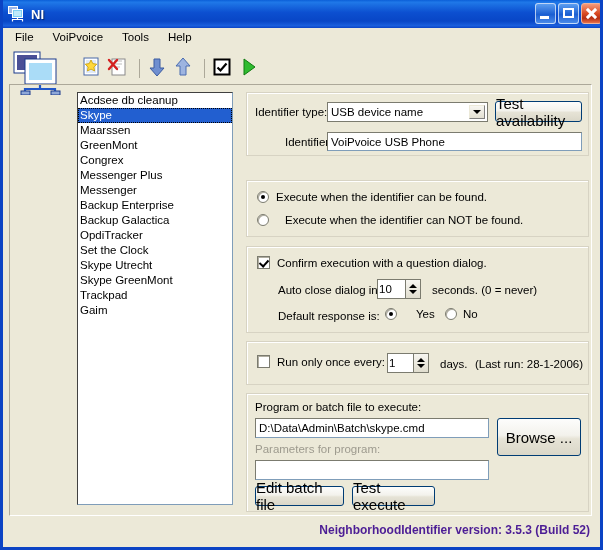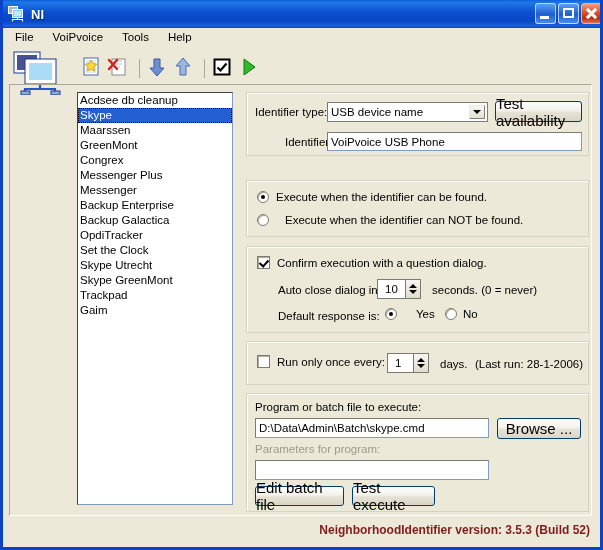--- a/index.html
+++ b/index.html
@@ -111,37 +111,37 @@
     position:relative;display:inline-block;box-shadow:inset 1px 1px 0 #b0ada0;
   }
   .chk.on::after{
     content:"";position:absolute;left:3px;top:1px;width:4px;height:7px;
     border:solid #000;border-width:0 2px 2px 0;transform:rotate(42deg);
   }
 
   .spin{display:flex;align-items:stretch;}
   .spin .val{
     background:#fff;border:1px solid #7b7b6f;border-right:none;box-sizing:border-box;
-    font-size:11.5px;padding:0 7px;display:flex;align-items:center;
+    font-size:11.5px;padding:0 1px;display:flex;align-items:center;
   }
   .spin .updn{
     width:16px;border:1px solid #7b7b6f;box-sizing:border-box;
     background:linear-gradient(180deg,#f7f6f1,#e0ddce);
     display:flex;flex-direction:column;align-items:center;justify-content:center;gap:2px;
   }
   .upt{width:0;height:0;border-left:4px solid transparent;border-right:4px solid transparent;border-bottom:4px solid #000;}
   .dnt{width:0;height:0;border-left:4px solid transparent;border-right:4px solid transparent;border-top:4px solid #000;}
 
   .mainframe{
     position:absolute;left:6px;top:84px;width:583px;height:432px;
     border:1px solid #fff;border-top-color:#aca899;border-left-color:#aca899;
     box-sizing:border-box;pointer-events:none;
   }
   .footer{
-    position:absolute;right:10px;bottom:10px;font-size:12px;font-weight:bold;color:#7f1d1d;
+    position:absolute;right:10px;bottom:10px;font-size:12px;font-weight:bold;color:#4c1d95;
   }
   .row{display:flex;align-items:center;}
 </style>
 </head>
 <body>
 
 <div id="app">
 
   <div class="titlebar">
     <div class="title-icon">
@@ -306,21 +306,21 @@
         <span class="dnt"></span>
       </span>
     </div>
     <div class="lbl" style="position:absolute;left:193px;top:16px;">days.</div>
     <div class="lbl" style="position:absolute;left:228px;top:16px;">(Last run: 28-1-2006)</div>
   </div>
 
   <div class="panel" style="left:243px;top:393px;width:343px;height:119px;">
     <div class="lbl" style="position:absolute;left:8px;top:7px;">Program or batch file to execute:</div>
     <div class="tbox" style="position:absolute;left:8px;top:24px;width:234px;height:20px;">D:\Data\Admin\Batch\skype.cmd</div>
-    <div class="btn" style="position:absolute;left:250px;top:24px;width:84px;height:21px;">Browse ...</div>
+    <div class="btn" style="position:absolute;left:250px;top:24px;width:84px;height:38px;">Browse ...</div>
 
     <div class="lbl dim" style="position:absolute;left:8px;top:49px;">Parameters for program:</div>
     <div class="tbox" style="position:absolute;left:8px;top:66px;width:234px;height:20px;"></div>
 
     <div class="btn" style="position:absolute;left:8px;top:92px;width:89px;height:20px;">Edit batch file</div>
     <div class="btn" style="position:absolute;left:105px;top:92px;width:83px;height:20px;">Test execute</div>
   </div>
 
   <div class="footer">NeighborhoodIdentifier version: 3.5.3 (Build 52)</div>
 

